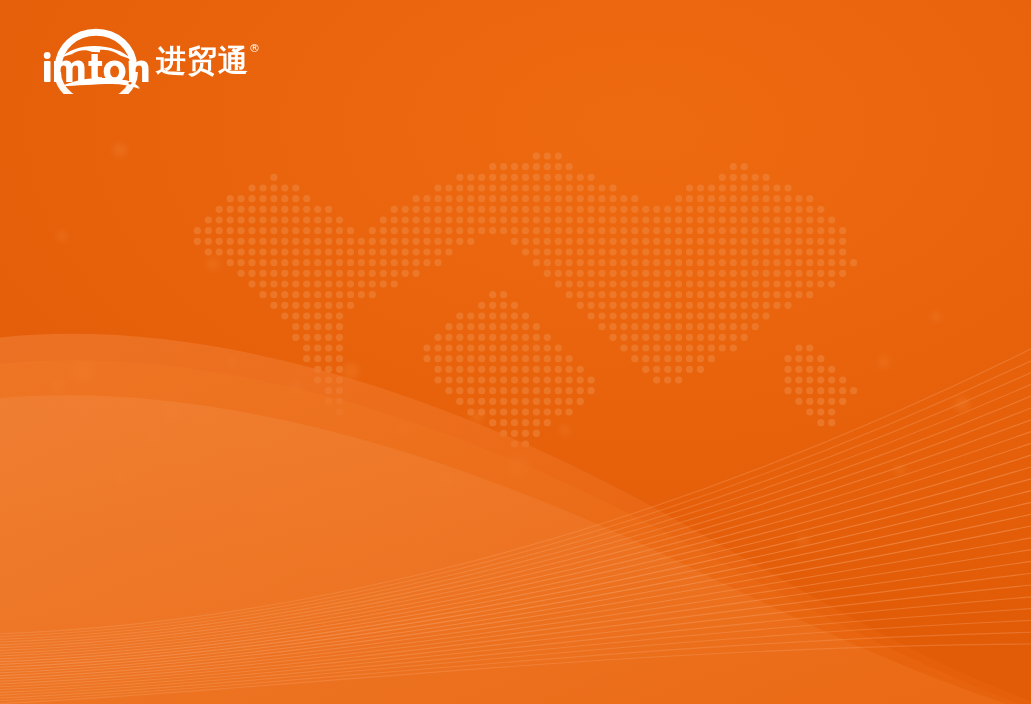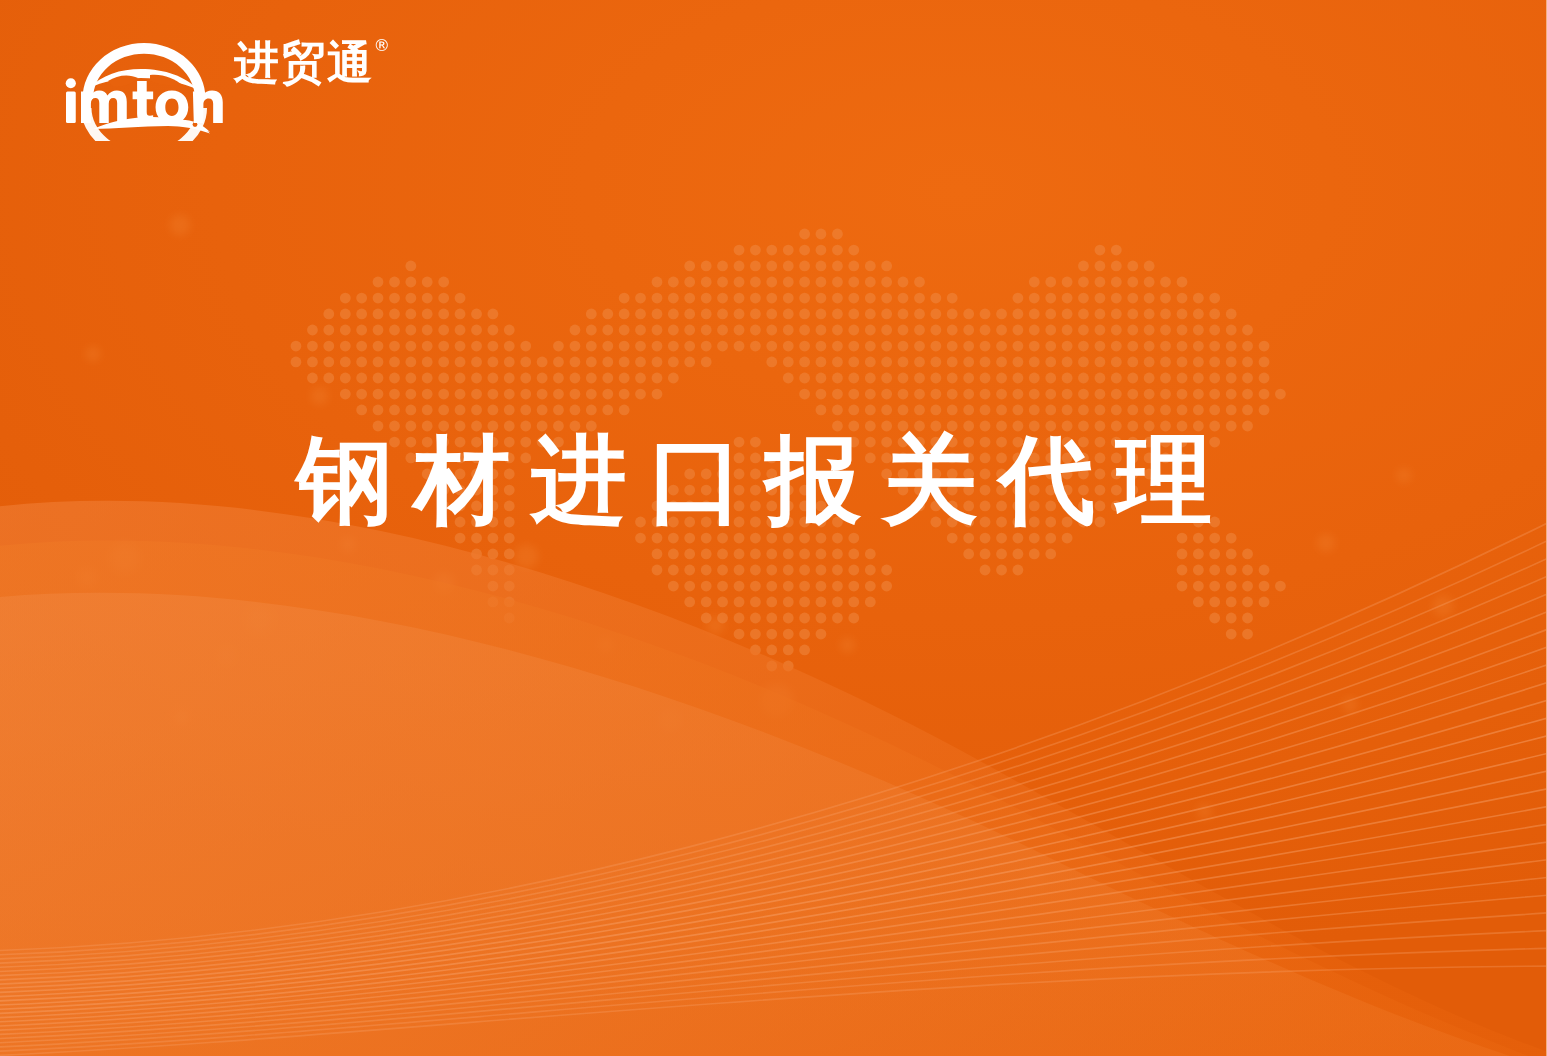--- a/index.html
+++ b/index.html
@@ -60,21 +60,21 @@
     width: 1031px;
     height: 400px;
   }
 
   
   #logo {
     position: absolute;
     left: 42px;
     top: 28px;
     display: flex;
-    align-items: flex-start;
+    align-items: center;
     gap: 6px;
   }
   #logo-mark { display: block; }
   .logo-cn {
     color: #ffffff;
     font-size: 30px;
     font-weight: 700;
     letter-spacing: 1px;
     line-height: 1;
     position: relative;
@@ -1085,16 +1085,15 @@
         <path d="M86.6 33h6.3v2.8c1.6-2.3 3.8-3.4 6.5-3.4 4.6 0 7.1 2.8 7.1 7.8V54h-6.4V41.2c0-2.4-1-3.6-3-3.6-2.2 0-3.5 1.5-3.5 4.2V54h-6.4Z"></path>
       </g>
     </svg>
     <span class="logo-cn">
       <span>进贸通</span>
       <span class="logo-r">®</span>
     </span>
   </div>
 
   <div id="headline">
-    <div class="headline-line">钢材进口报关代理</div>
   </div>
 
 </div>
 
 </body></html>

